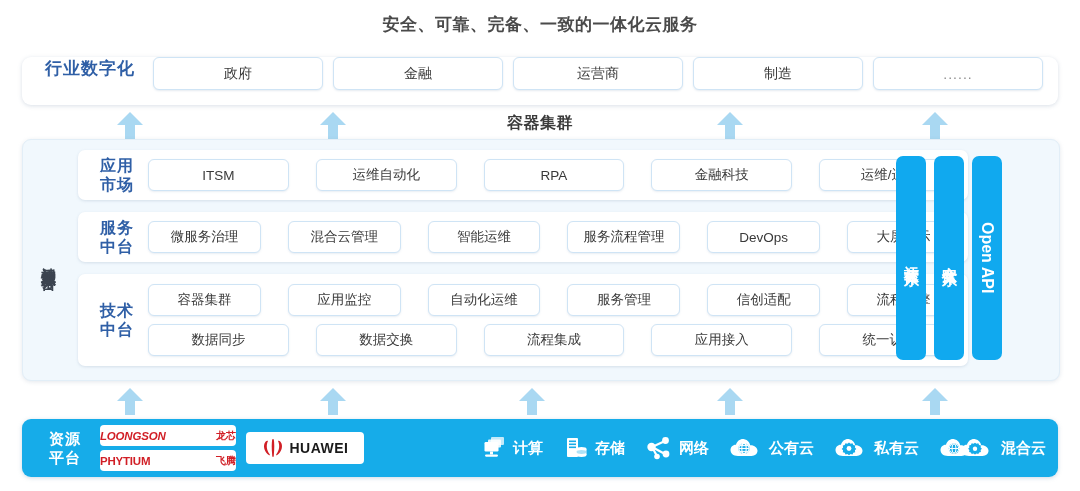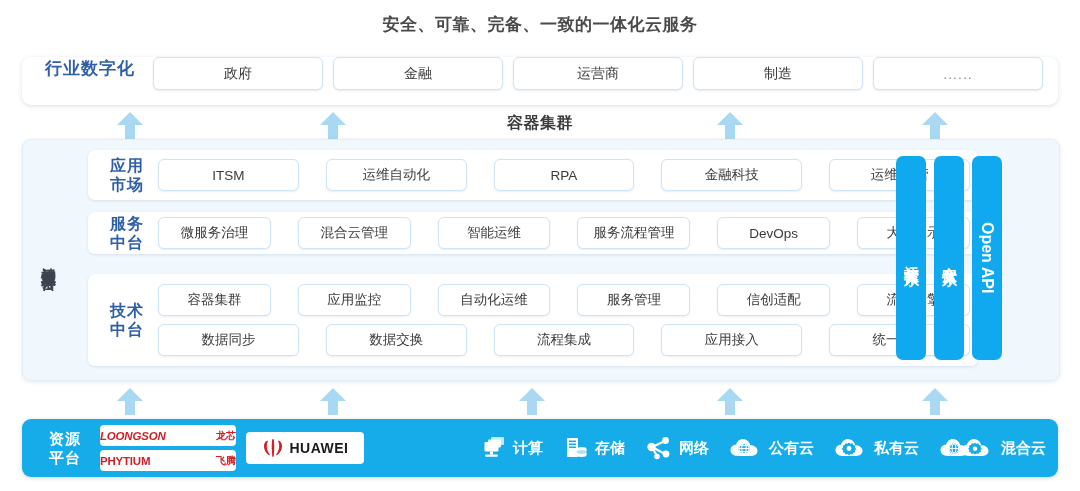--- a/index.html
+++ b/index.html
@@ -69,27 +69,27 @@
     box-shadow:0 1px 4px rgba(130,150,175,.22);
   }
   .vlabel{
     position:absolute;left:30px;top:150px;width:36px;height:220px;
     display:flex;align-items:center;justify-content:center;
     font-size:15px;font-weight:bold;color:#3c4450;
     writing-mode:vertical-rl;text-orientation:upright;letter-spacing:1px;
   }
 
   .tier{
-    position:absolute;left:88px;width:890px;
+    position:absolute;left:78px;width:890px;
     background:#fff;border-radius:7px;
     box-shadow:0 1px 3px rgba(140,160,185,.28);
     display:flex;align-items:center;box-sizing:border-box;padding:0 8px;
   }
   #tier-app{top:150px;height:50px;}
-  #tier-service{top:212px;height:42px;}
+  #tier-service{top:212px;height:50px;}
   #tier-tech{top:274px;height:92px;}
 
   .tier-label{
     width:62px;flex:none;text-align:center;
     font-size:16px;font-weight:bold;color:#2f5fa6;line-height:19px;
     letter-spacing:1px;
   }
   .tier-rows{flex:1;display:flex;flex-direction:column;gap:8px;}
   .tier-line{display:flex;gap:27px;}
   .cell{

